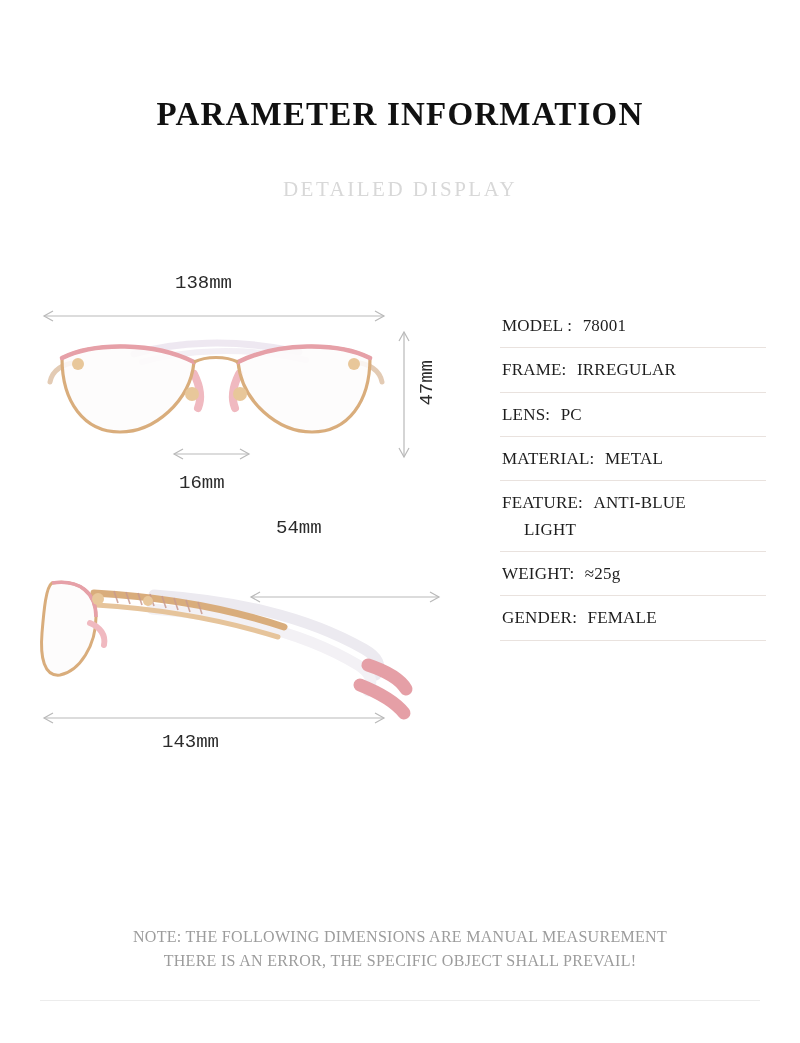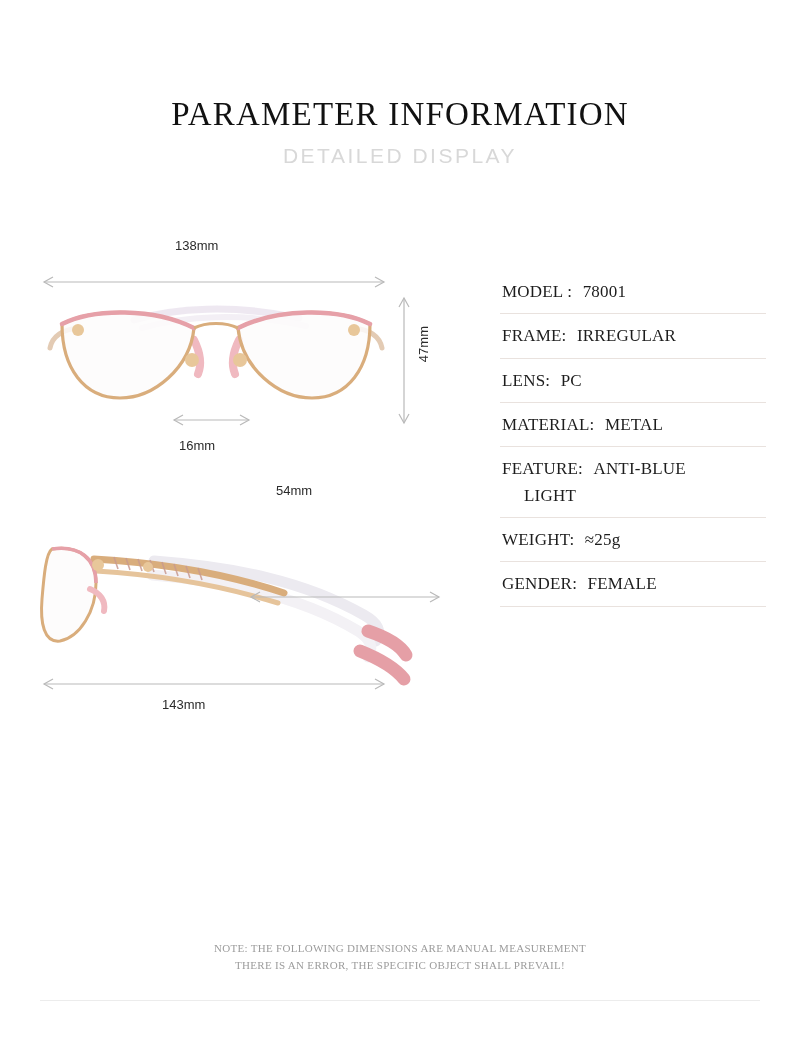--- a/index.html
+++ b/index.html
@@ -18,30 +18,30 @@
 
   
   .header {
     text-align: center;
     padding-top: 96px;
   }
   .title {
     font-family: "Liberation Serif", serif;
     font-size: 33px;
     letter-spacing: 1.2px;
-    font-weight: normal;
+    font-weight: bold;
     color: #111111;
     margin: 0;
   }
   .subtitle {
-    margin-top: 11px;
+    margin-top: 44px;
     font-size: 21px;
     letter-spacing: 2.5px;
     color: #d8d8d8;
-    font-family: Liberation Sans, sans-serif;
+    font-family: Liberation Serif, serif;
   }
 
   
   .main {
     position: relative;
     margin-top: 90px;
     display: flex;
     padding: 0 34px;
     box-sizing: border-box;
   }
@@ -87,38 +87,38 @@
     margin-top: 10px;
     height: 215px;
   }
   .fig-side {
     margin-top: 36px;
     height: 200px;
   }
 
   .dim-label {
     position: absolute;
-    font-size: 13px;
+    font-size: 19px;
     color: #2b2b2b;
-    font-family: Liberation Sans, sans-serif;
+    font-family: Liberation Mono, monospace;
     white-space: nowrap;
   }
   .dim-label.vertical {
     writing-mode: vertical-rl;
     transform: rotate(180deg);
   }
 
   
   .note {
     position: absolute;
     left: 0;
     right: 0;
     bottom: 70px;
     text-align: center;
-    font-size: 11px;
+    font-size: 16px;
     line-height: 1.5;
     color: #9c9c9c;
     letter-spacing: 0.3px;
     font-family: "Liberation Serif", serif;
   }
   .bottom-rule {
     position: absolute;
     left: 40px;
     right: 40px;
     bottom: 42px;

